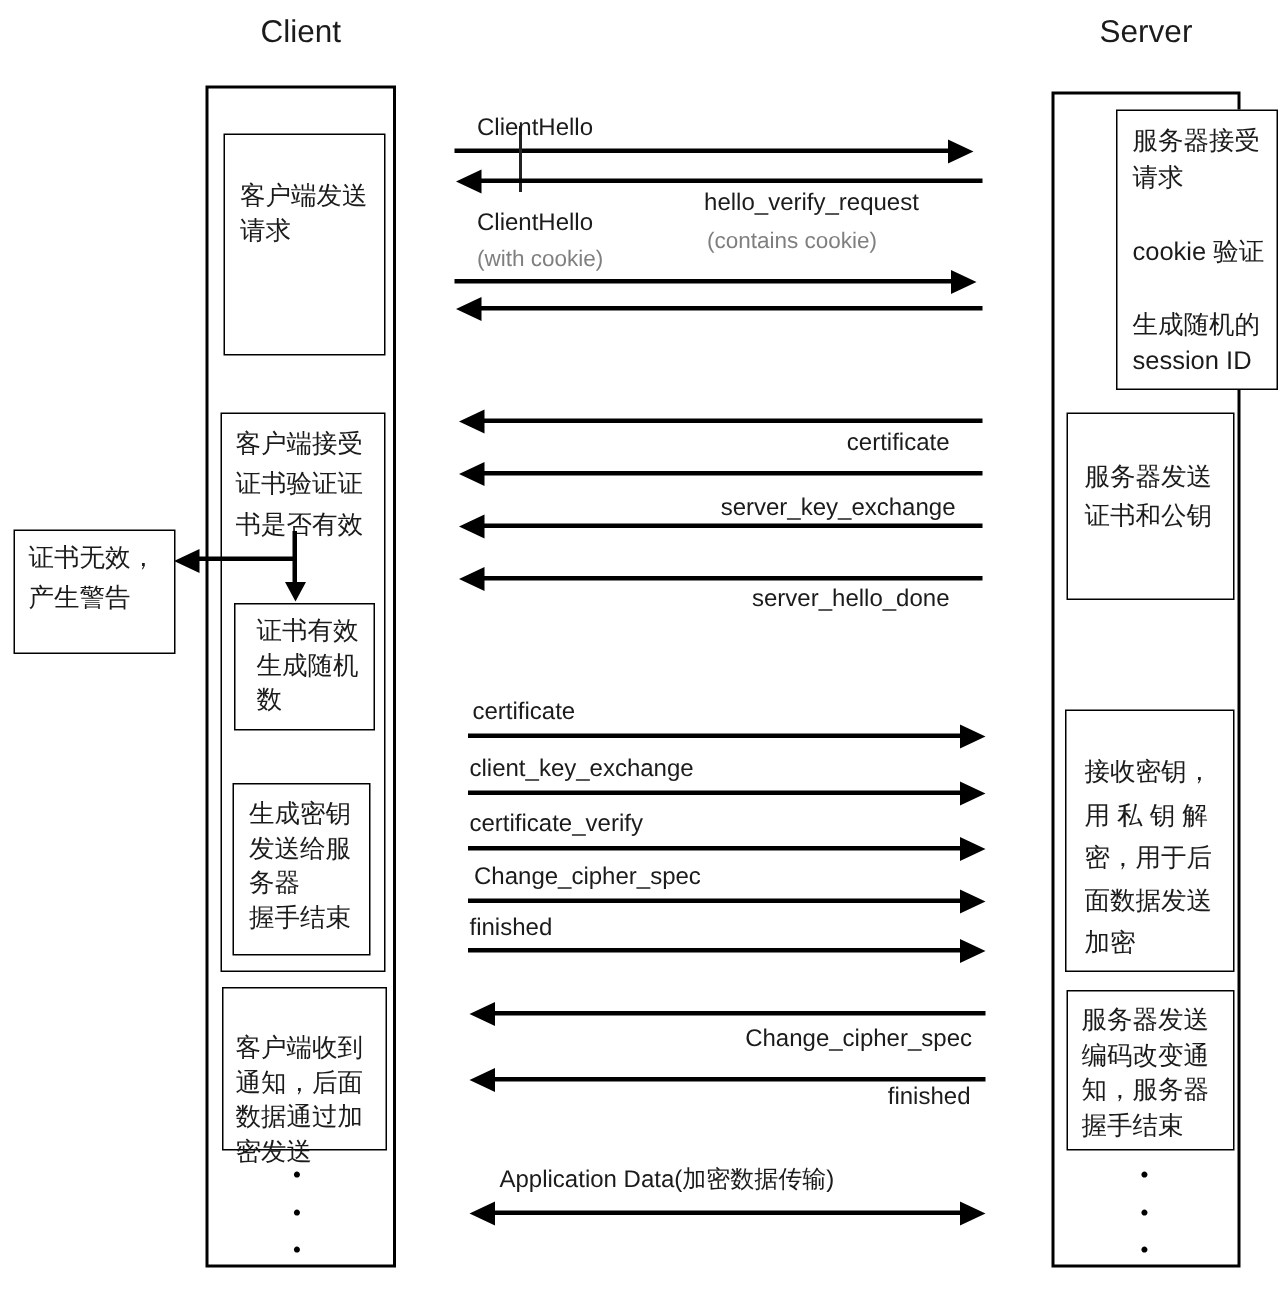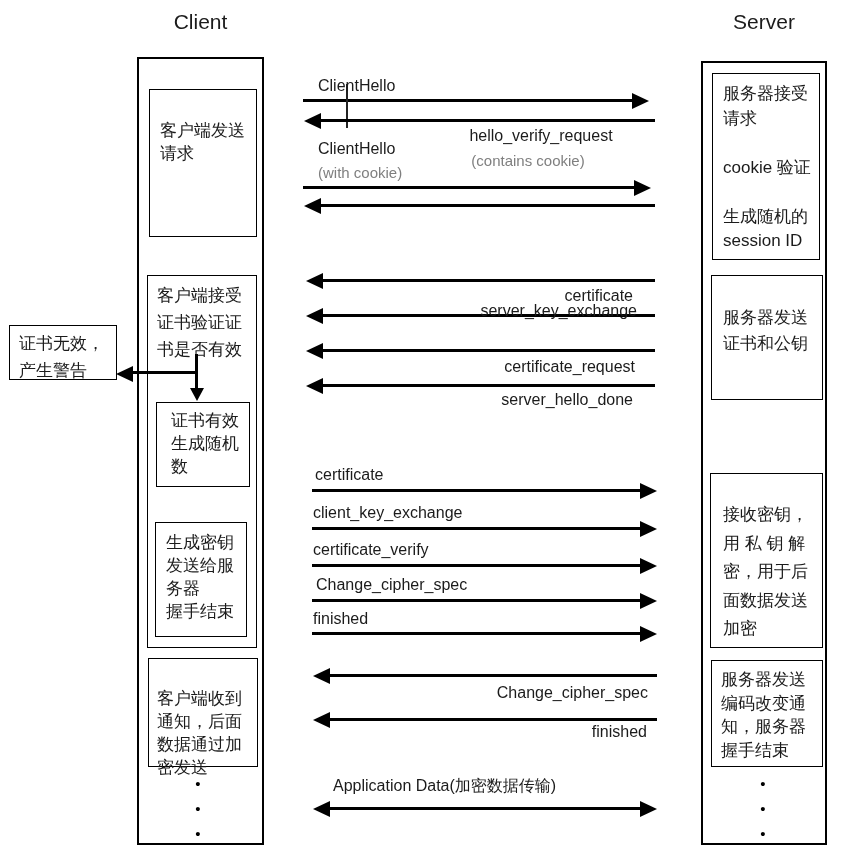--- a/index.html
+++ b/index.html
@@ -72,21 +72,21 @@
 数据通过加
 密发送</div>
   </div>
 
   <div class="dots" style="left:188px; top:771px;">•
 •
 •</div>
 
   <div class="obox" style="left:701px; top:61px; width:126px; height:784px;"></div>
 
-  <div class="ibox" style="left:712px; top:73px; width:108px; height:187px; padding:8px 4px 0 10px;">
+  <div class="ibox" style="left:744px; top:73px; width:108px; height:187px; padding:8px 4px 0 10px;">
     <div class="btxt" style="line-height:24.5px;">服务器接受
 请求
 
 cookie 验证
 
 生成随机的
 session ID</div>
   </div>
 
   <div class="ibox" style="left:711px; top:275px; width:112px; height:125px; padding:29px 4px 0 11px;">
@@ -106,21 +106,21 @@
     <div class="btxt" style="line-height:23.5px;">服务器发送
 编码改变通
 知，服务器
 握手结束</div>
   </div>
 
   <div class="dots" style="left:753px; top:771px;">•
 •
 •</div>
 
-  <div class="ibox" style="left:9px; top:325px; width:108px; height:55px; padding:4px 4px 0 9px;">
+  <div class="ibox" style="left:9px; top:353px; width:108px; height:83px; padding:4px 4px 0 9px;">
     <div class="btxt" style="line-height:27px;">证书无效，
 产生警告</div>
   </div>
 
   <div class="cline" style="left:195px; top:354px; width:3px; height:34px;"></div>
   <div class="ah-d" style="left:190px; top:388px;"></div>
   <div class="cline" style="left:128px; top:371px; width:70px; height:3px;"></div>
   <div class="ah" style="left:116px; top:366px; border-right:17px solid #000;"></div>
 
   <div class="arrow" style="left:303px; top:99px; width:330px;">
@@ -178,22 +178,21 @@
       <i class="ah ah-r"></i>
     </div>
 
   <div class="msg" style="left:318px; top:77px;">ClientHello</div>
   <div class="msg" style="left:441px; top:127px; width:200px; text-align:center;">hello_verify_request</div>
   <div class="msg gray" style="left:428px; top:152px; width:200px; text-align:center;">(contains cookie)</div>
   <div class="msg" style="left:318px; top:140px;">ClientHello</div>
   <div class="msg gray" style="left:318px; top:164px;">(with cookie)</div>
 
   <div class="msg ralign" style="left:433px; top:287px; width:200px;">certificate</div>
-  <div class="msg ralign" style="left:437px; top:302px; width:200px;">server_key_exchange</div>
-  <div class="msg ralign" style="left:435px; top:358px; width:200px;">certificate_request</div>
+  <div class="msg ralign" style="left:437px; top:330px; width:200px;">server_key_exchange</div>
   <div class="msg ralign" style="left:433px; top:391px; width:200px;">server_hello_done</div>
 
   <div class="msg" style="left:315px; top:466px;">certificate</div>
   <div class="msg" style="left:313px; top:504px;">client_key_exchange</div>
   <div class="msg" style="left:313px; top:541px;">certificate_verify</div>
   <div class="msg" style="left:316px; top:576px;">Change_cipher_spec</div>
   <div class="msg" style="left:313px; top:610px;">finished</div>
 
   <div class="msg ralign" style="left:448px; top:684px; width:200px;">Change_cipher_spec</div>
   <div class="msg ralign" style="left:447px; top:723px; width:200px;">finished</div>

